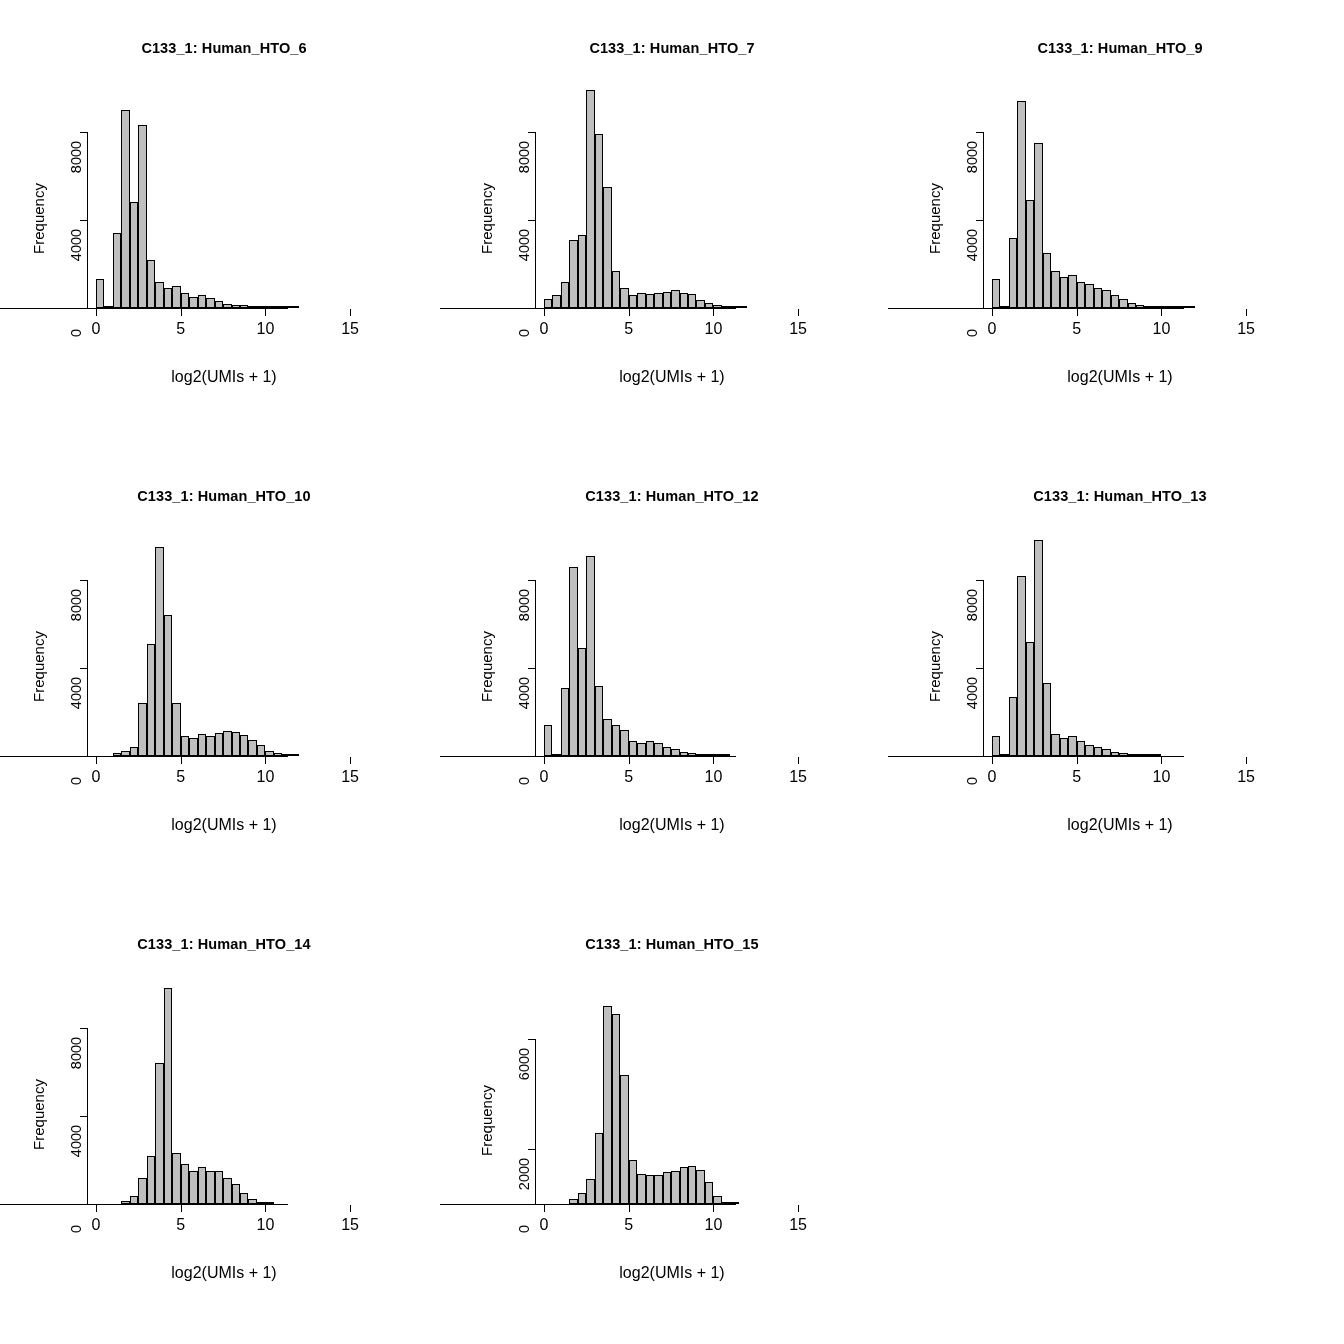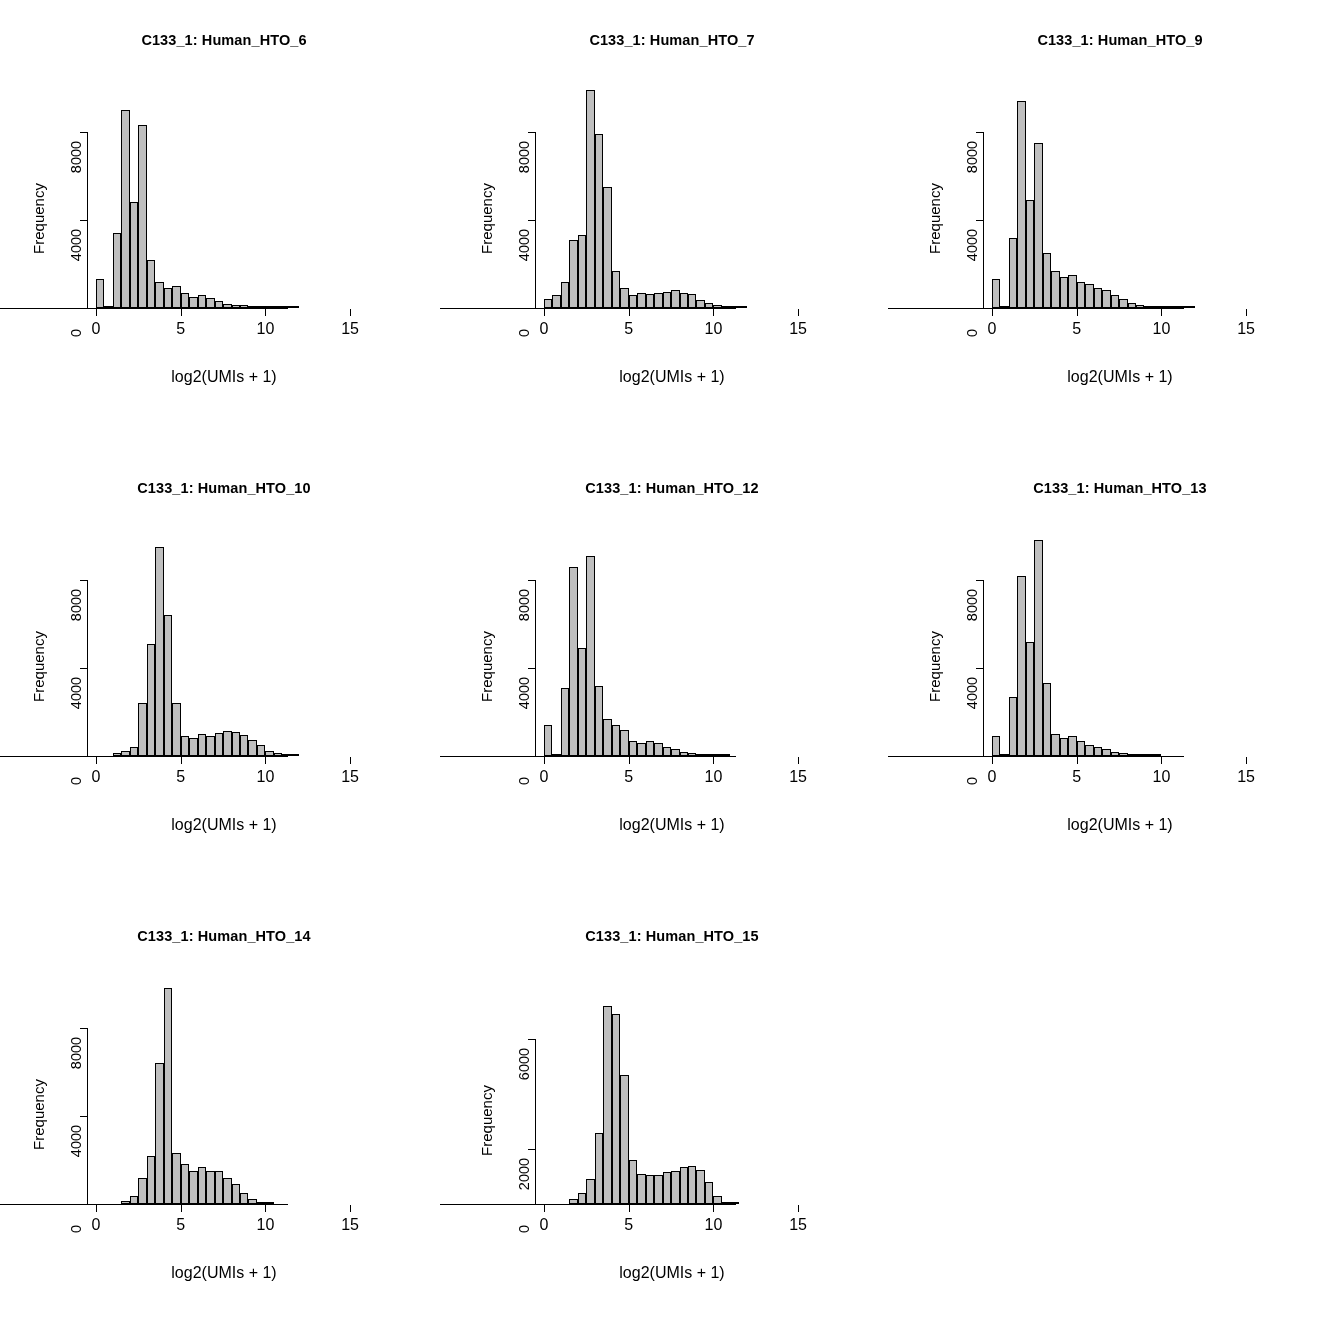--- a/index.html
+++ b/index.html
@@ -23,21 +23,21 @@
   }
   .panel {
     position: relative;
     width: 448px;
     height: 448px;
   }
   .panel.empty { visibility: hidden; }
 
   .panel-title {
     position: absolute;
-    top: 32px;
+    top: 40px;
     left: 0;
     width: 448px;
     text-align: center;
     font-size: 14.5px;
     font-weight: bold;
     letter-spacing: 0.1px;
   }
 
   
   .plotarea {

